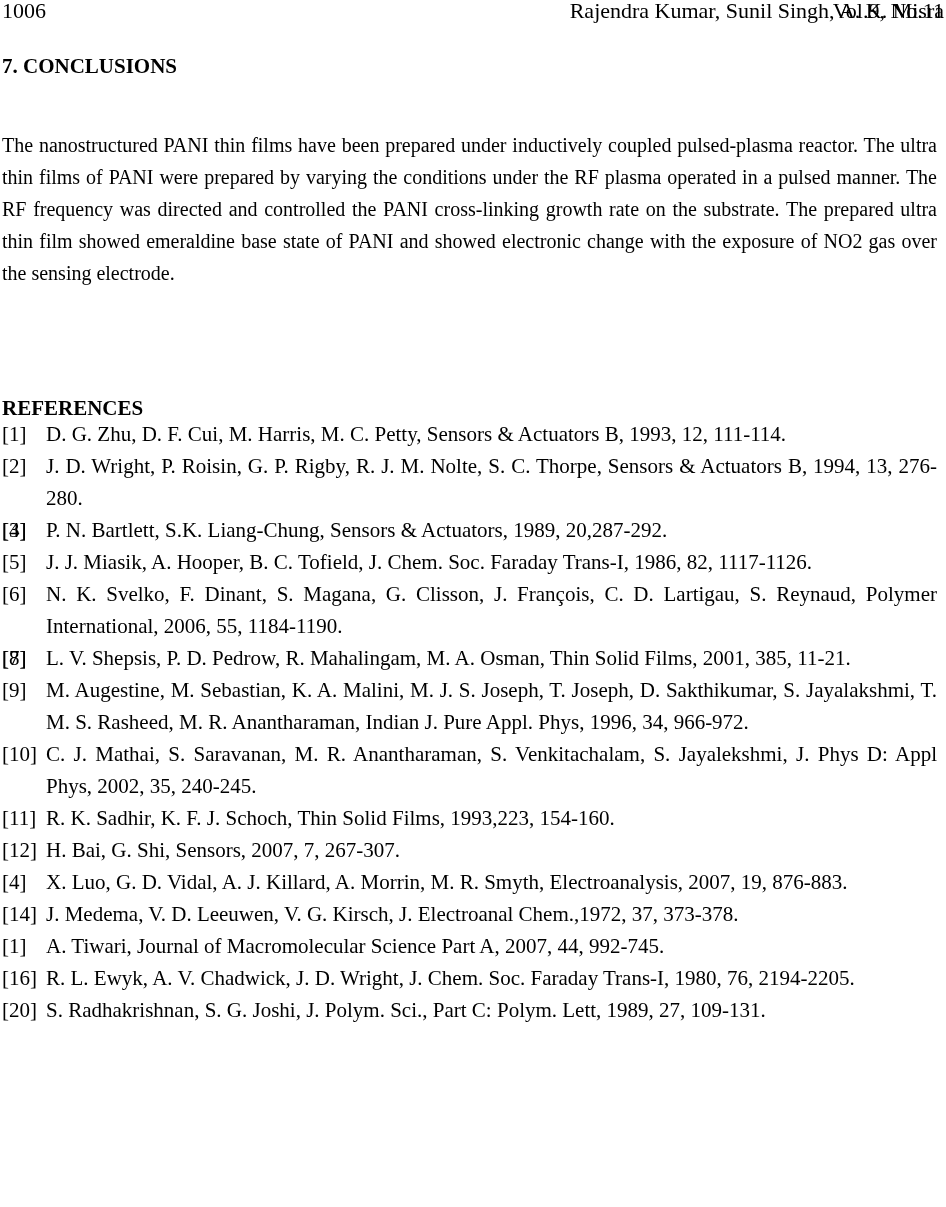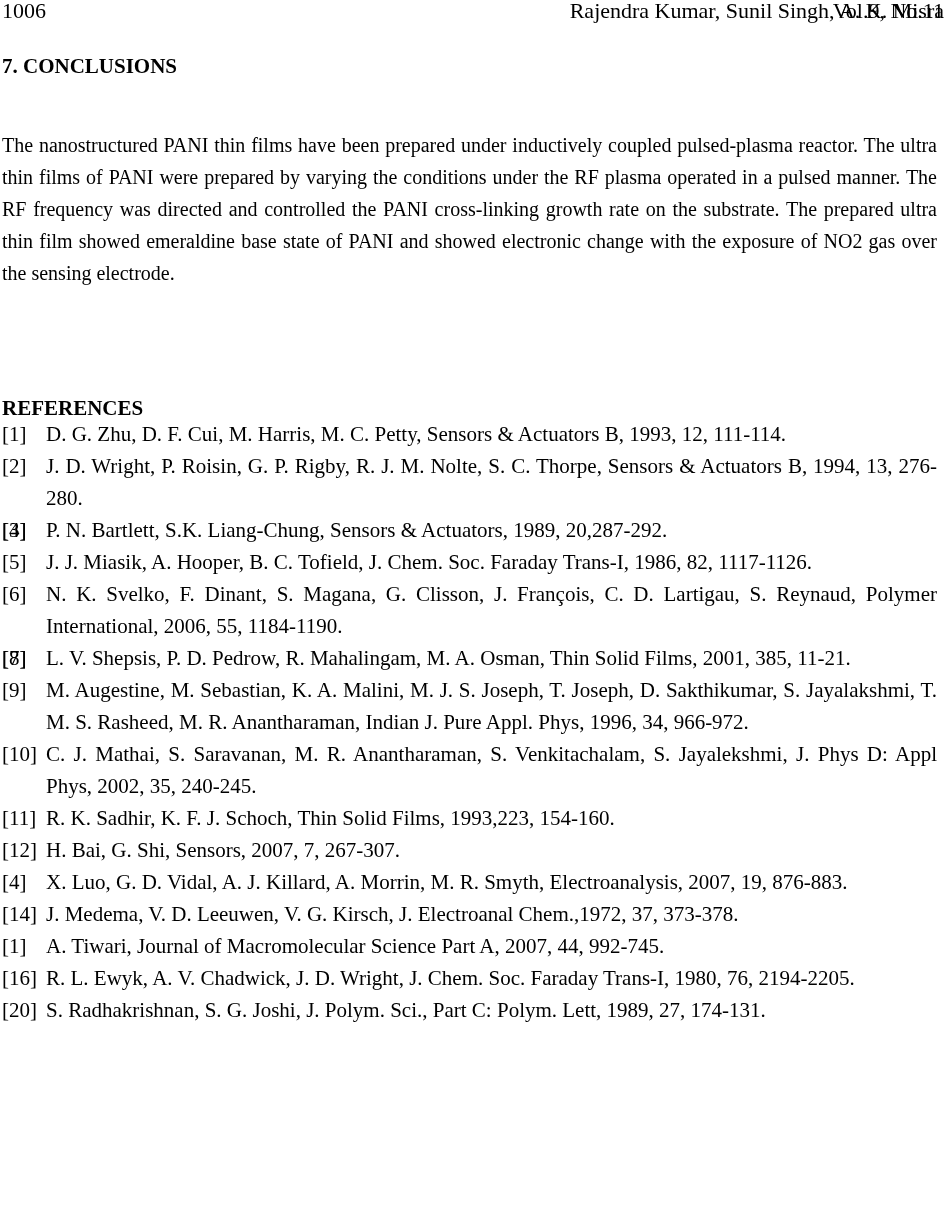--- a/index.html
+++ b/index.html
@@ -61,14 +61,14 @@
   <li class="ref"><span class="num">[7]</span></li>
   <li class="ref"><span class="num">[8]</span><span>L. V. Shepsis, P. D. Pedrow, R. Mahalingam, M. A. Osman, Thin Solid Films, 2001, 385, 11-21.</span></li>
   <li class="ref"><span class="num">[9]</span><span>M.  Augestine, M. Sebastian, K. A. Malini, M. J. S. Joseph, T. Joseph, D. Sakthikumar, S. Jayalakshmi, T. M. S. Rasheed, M. R. Anantharaman, Indian J. Pure Appl. Phys, 1996, 34, 966-972.</span></li>
   <li class="ref wide"><span class="num">[10]</span><span>C. J. Mathai, S. Saravanan, M. R. Anantharaman, S. Venkitachalam, S. Jayalekshmi, J. Phys D: Appl Phys, 2002, 35, 240-245.</span></li>
   <li class="ref wide"><span class="num">[11]</span><span>R. K. Sadhir, K. F. J. Schoch, Thin Solid Films, 1993,223, 154-160.</span></li>
   <li class="ref wide"><span class="num">[12]</span><span>H. Bai, G. Shi, Sensors, 2007, 7, 267-307.</span></li>
   <li class="ref wide"><span class="num">[4]</span><span>X. Luo, G. D. Vidal, A. J. Killard, A. Morrin, M. R. Smyth, Electroanalysis, 2007, 19, 876-883.</span></li>
   <li class="ref wide"><span class="num">[14]</span><span>J. Medema, V. D. Leeuwen, V. G. Kirsch, J. Electroanal Chem.,1972, 37, 373-378.</span></li>
   <li class="ref wide"><span class="num">[1]</span><span>A. Tiwari, Journal of Macromolecular Science Part A, 2007, 44, 992-745.</span></li>
   <li class="ref wide"><span class="num">[16]</span><span>R. L. Ewyk, A. V. Chadwick, J. D. Wright, J. Chem. Soc. Faraday Trans-I, 1980, 76, 2194-2205.</span></li>
-  <li class="ref wide"><span class="num">[20]</span><span>S. Radhakrishnan, S. G. Joshi, J. Polym. Sci., Part C: Polym. Lett, 1989, 27, 174-131.</span></li>
+  <li class="ref wide"><span class="num">[20]</span><span>S. Radhakrishnan, S. G. Joshi, J. Polym. Sci., Part C: Polym. Lett, 1989, 27, 109-131.</span></li>
 </ul>
 
 </body></html>

